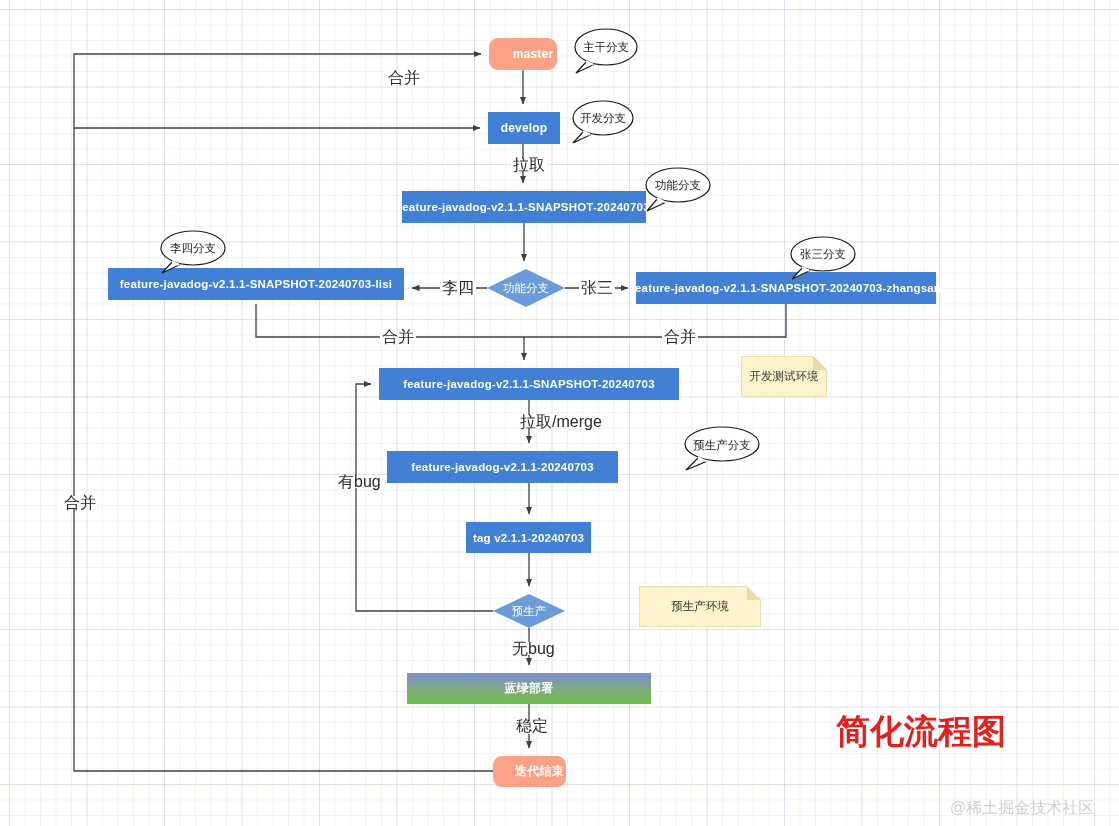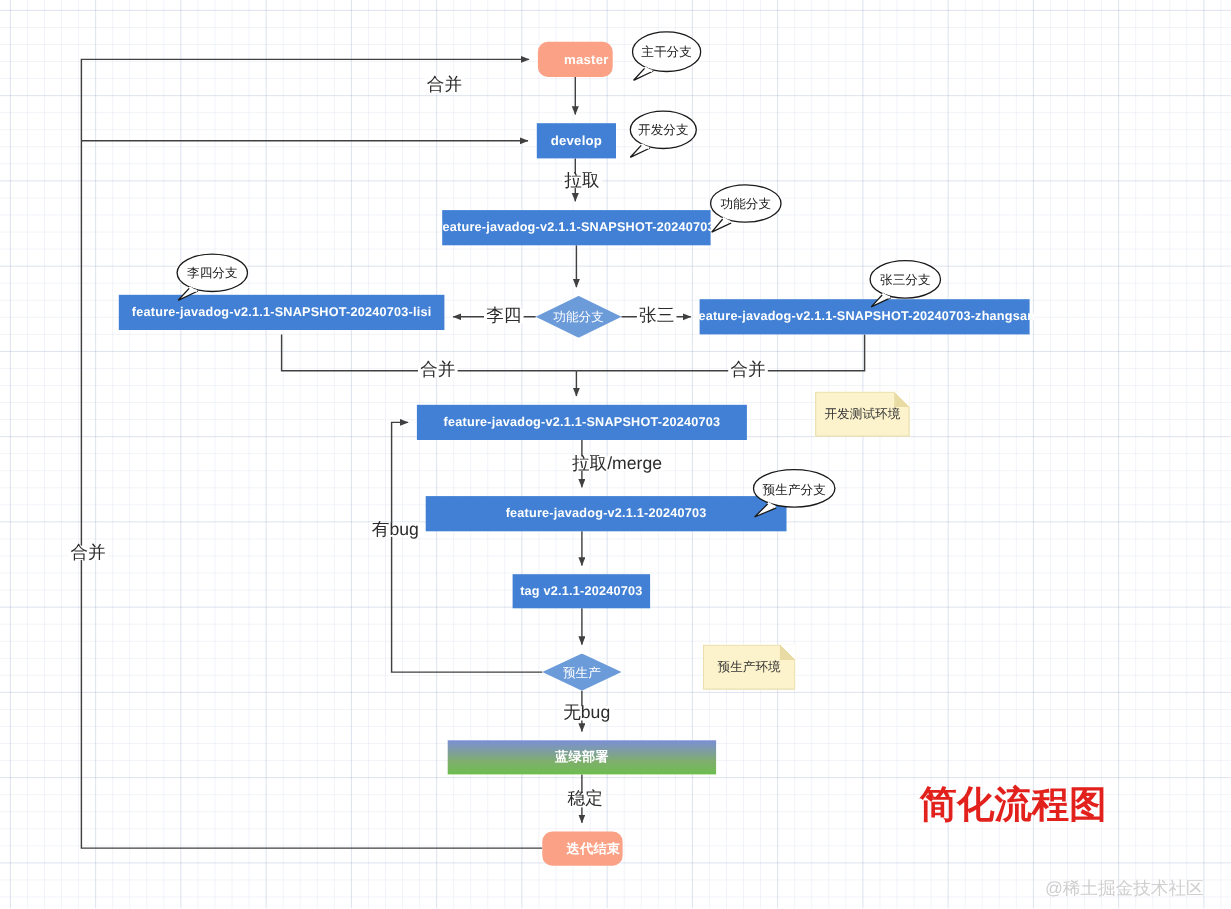--- a/index.html
+++ b/index.html
@@ -112,21 +112,21 @@
   </div>
 
   <div class="node blue" style="left:636px;top:272px;width:300px;height:32px;font-size:11.5px;">
     <span>feature-javadog-v2.1.1-SNAPSHOT-20240703-zhangsan</span>
   </div>
 
   <div class="node blue" style="left:379px;top:368px;width:300px;height:32px;font-size:11.5px;">
     <span>feature-javadog-v2.1.1-SNAPSHOT-20240703</span>
   </div>
 
-  <div class="node blue" style="left:387px;top:451px;width:328px;height:32px;font-size:11.5px;">
+  <div class="node blue" style="left:387px;top:451px;width:231px;height:32px;font-size:11.5px;">
     <span>feature-javadog-v2.1.1-20240703</span>
   </div>
 
   <div class="node blue" style="left:466px;top:522px;width:125px;height:31px;font-size:11.5px;">
     <span>tag v2.1.1-20240703</span>
   </div>
 
   <div class="node gradient" style="left:407px;top:673px;width:244px;height:31px;font-size:12px;">
     <span>蓝绿部署</span>
   </div>
@@ -201,21 +201,21 @@
       <path d="M14,31 Q18,34 21,35" stroke="#fff" stroke-width="2.2" fill="none"></path>
     </svg>
     <span class="ctext">预生产分支</span>
   </div>
 
   <div class="note" style="left:698px;top:356px;width:86px;height:41px;">
     <span class="fold"></span>
     <span class="ntext">开发测试环境</span>
   </div>
 
-  <div class="note" style="left:596px;top:586px;width:84px;height:41px;">
+  <div class="note" style="left:596px;top:586px;width:84px;height:41px;padding-left:38px;">
     <span class="fold"></span>
     <span class="ntext">预生产环境</span>
   </div>
 
   <span class="edge-label" style="left:386px;top:71px;">合并</span>
   <span class="edge-label" style="left:511px;top:158px;">拉取</span>
   <span class="edge-label" style="left:440px;top:281px;">李四</span>
   <span class="edge-label" style="left:579px;top:281px;">张三</span>
   <span class="edge-label" style="left:380px;top:330px;">合并</span>
   <span class="edge-label" style="left:662px;top:330px;">合并</span>

